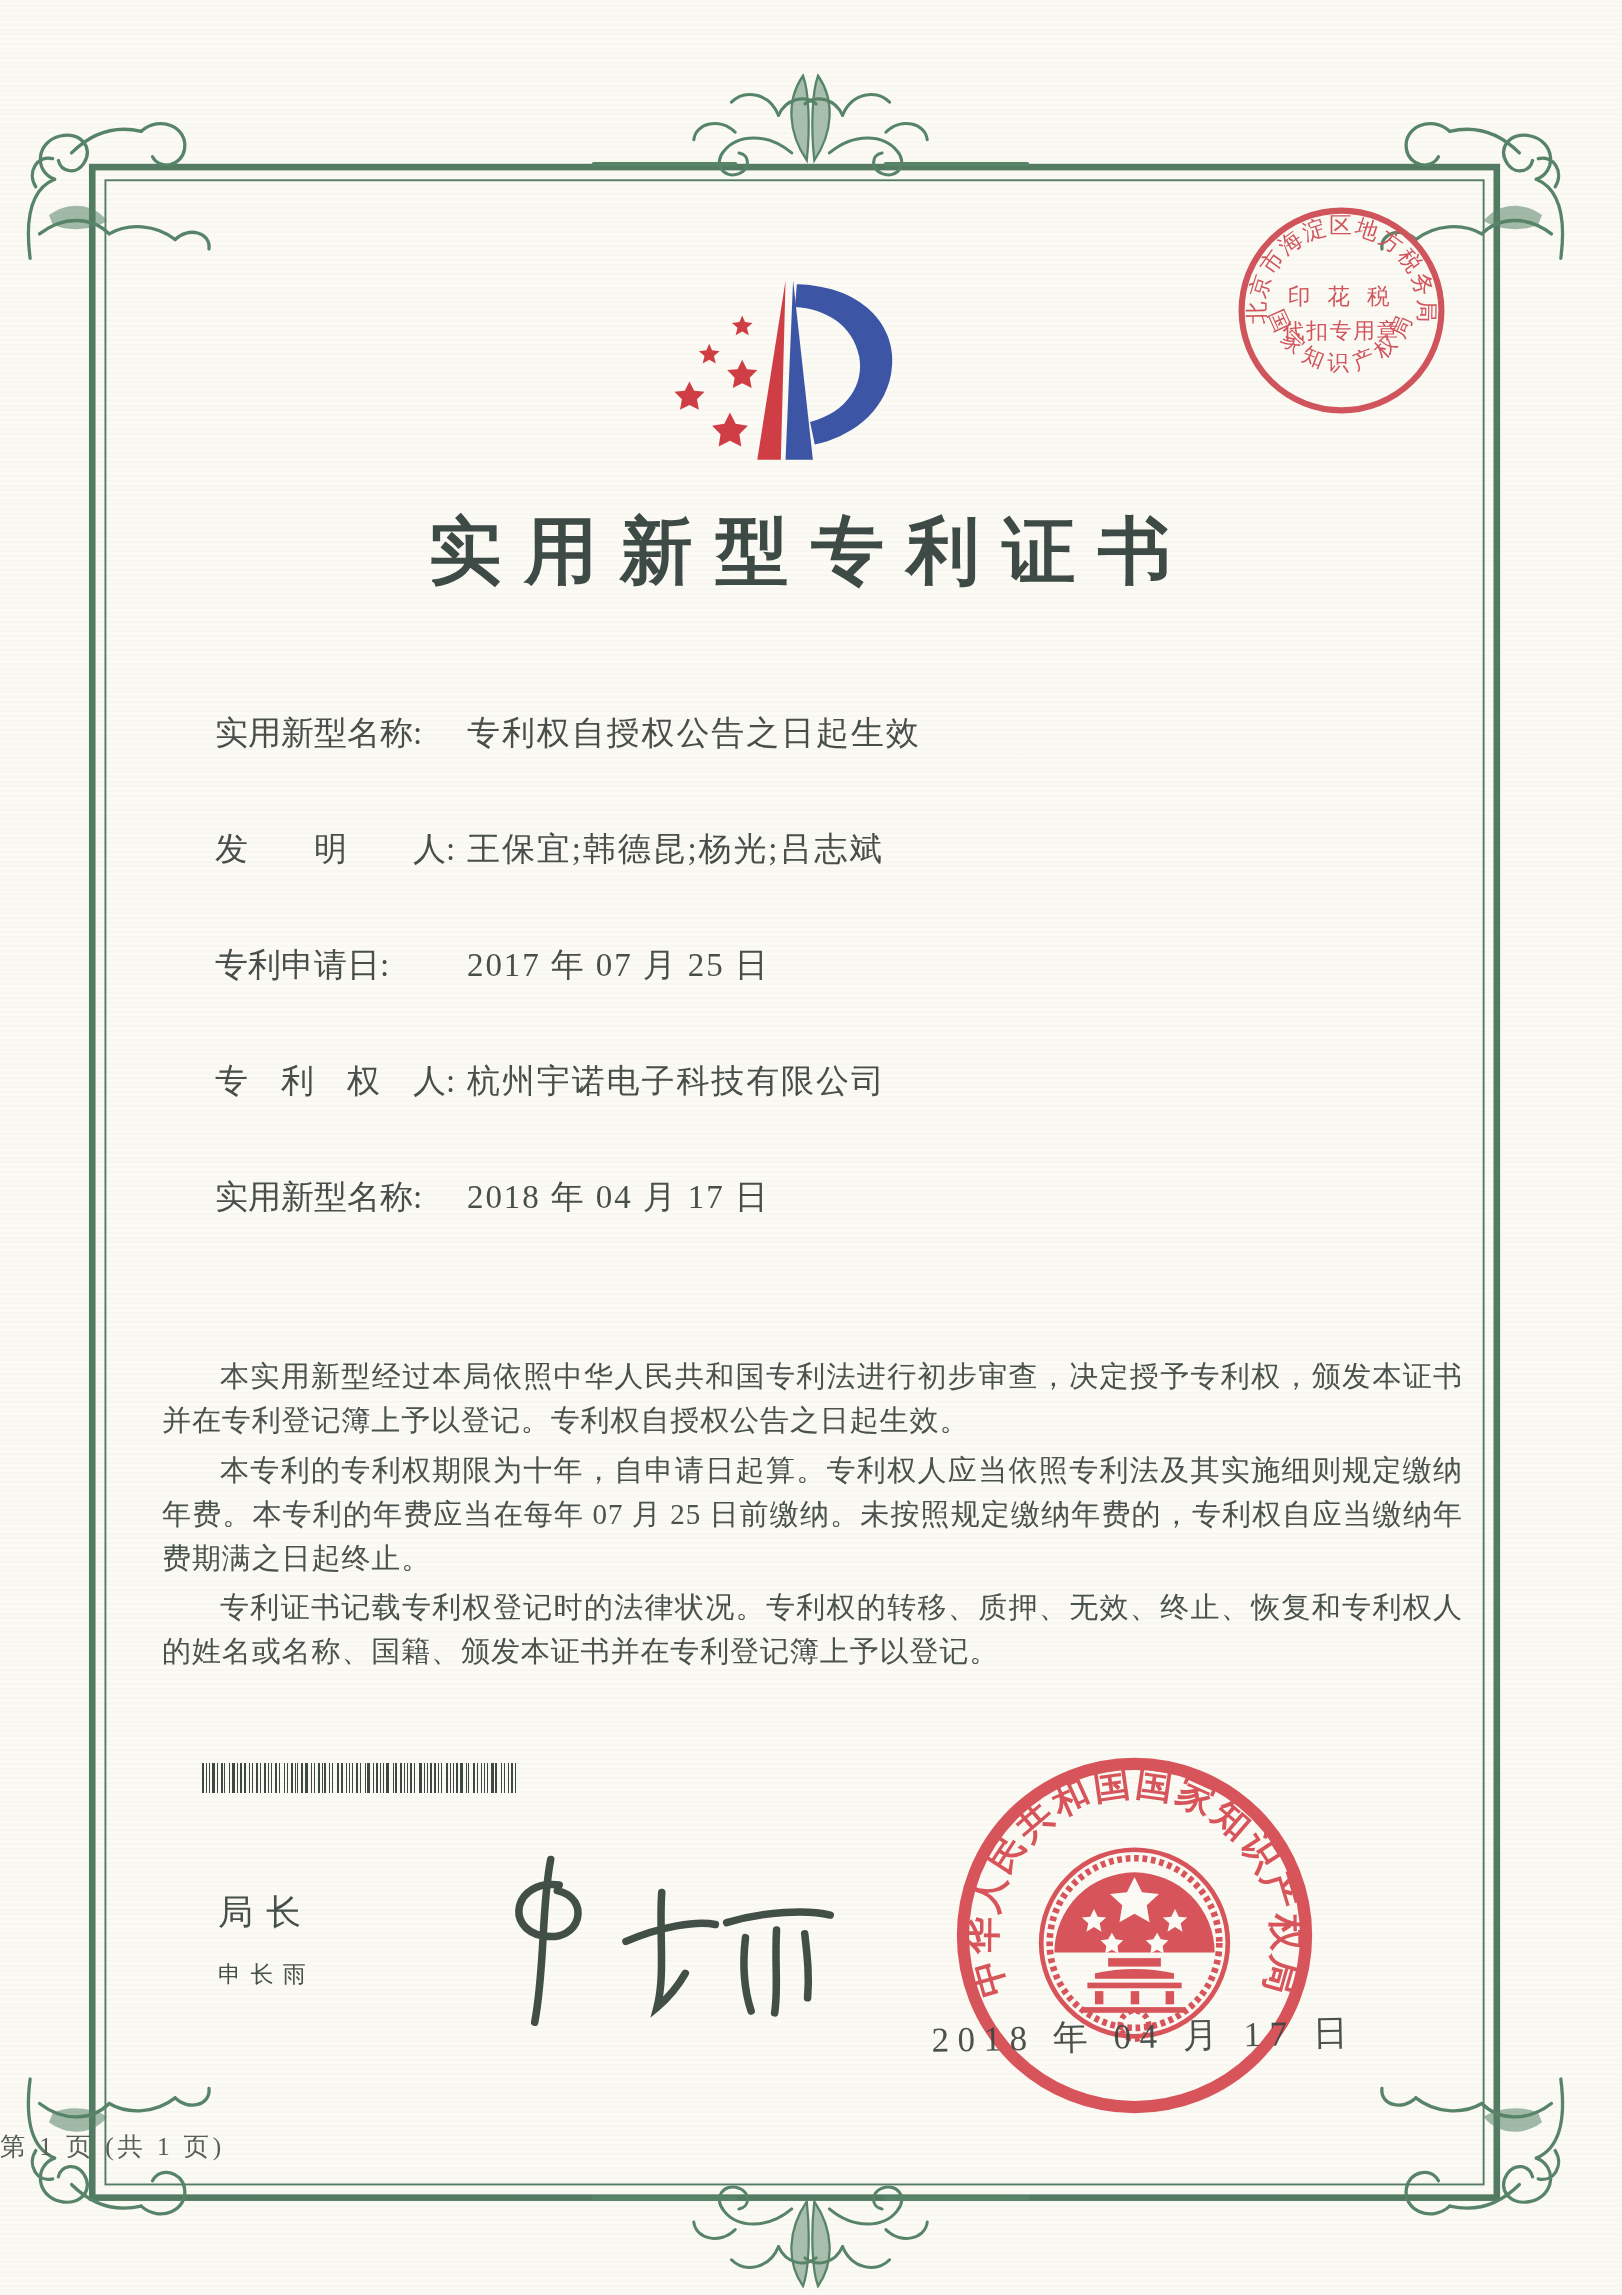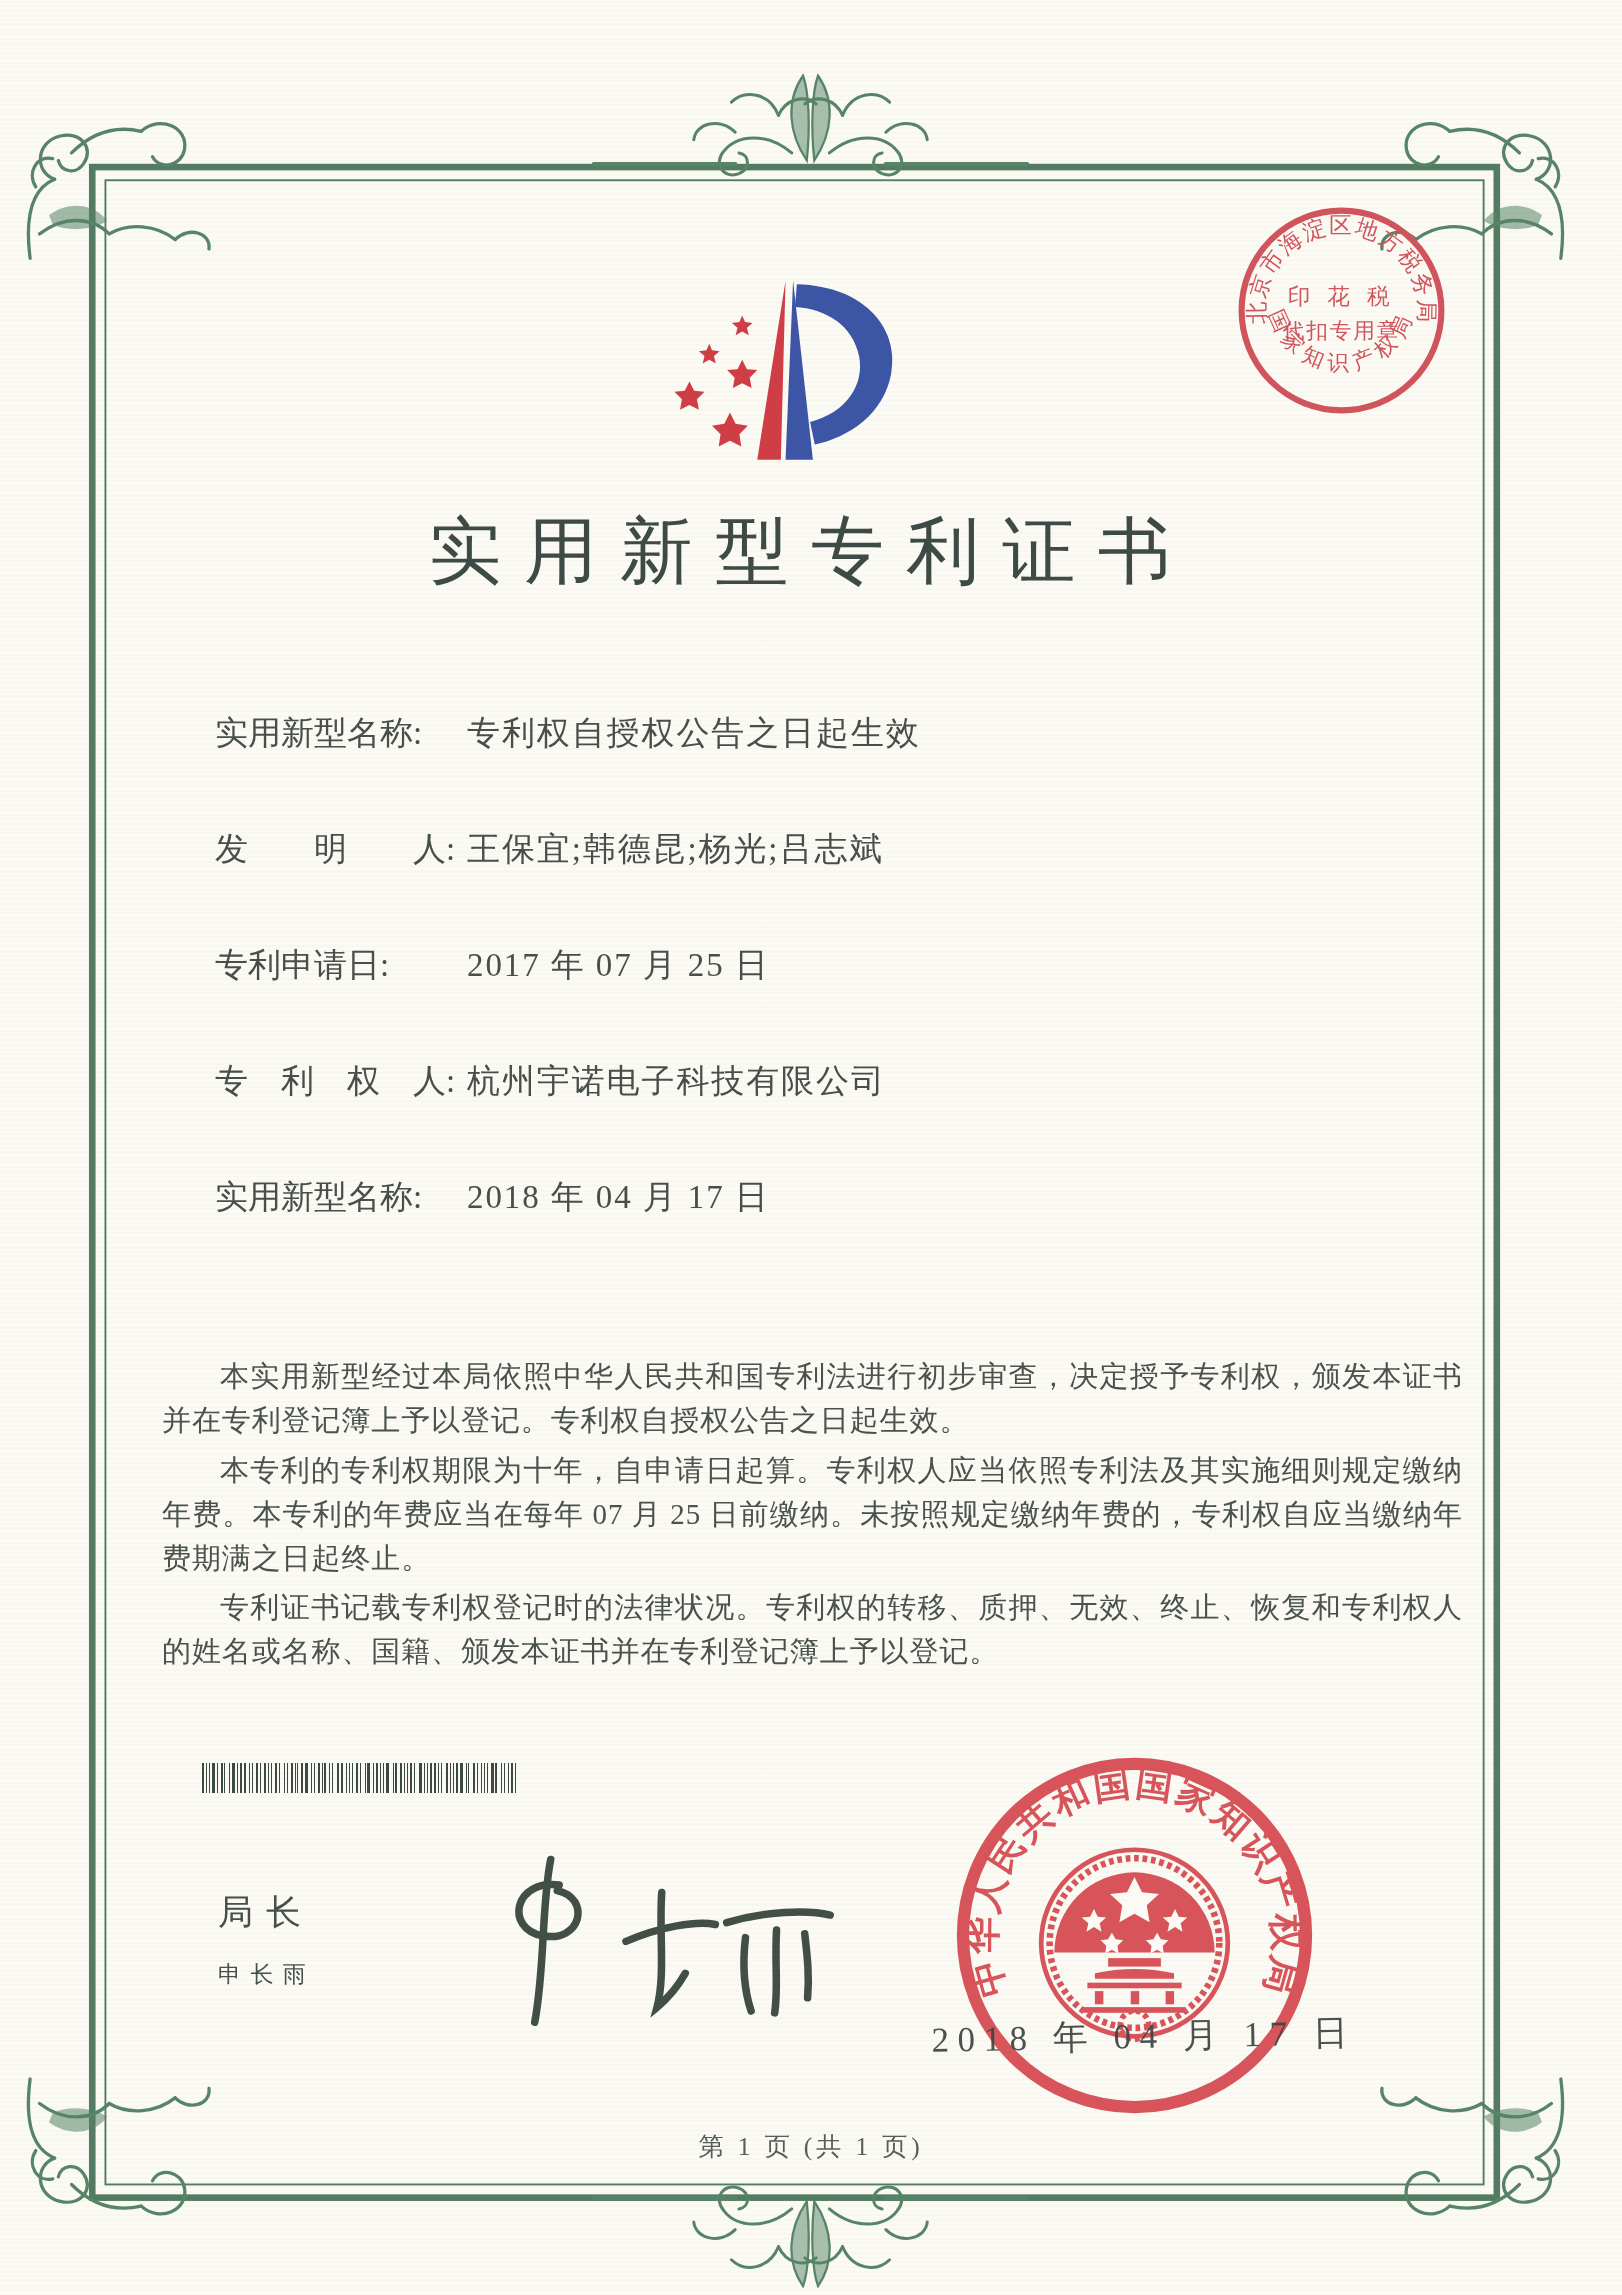--- a/index.html
+++ b/index.html
@@ -7,38 +7,38 @@
     position:relative;width:1622px;height:2296px;overflow:hidden;
     background:#fbfaf4;
     background-image:repeating-linear-gradient(0deg, rgba(210,205,190,.08) 0 1.9px, rgba(255,255,255,0) 1.9px 4.7px);
     font-family:"Liberation Serif","DejaVu Serif",serif;
     color:#49514c;
   }
   .abs{position:absolute;}
   .cert-no{left:149px;top:271px;font-size:31px;letter-spacing:6.6px;color:#505853;}
   .title{
     left:0;right:0;top:503px;margin:0;text-align:center;
-    font-size:73px;font-weight:400;letter-spacing:22.6px;color:#3e4a45;
+    font-size:73px;font-weight:700;letter-spacing:22.6px;color:#3e4a45;
   }
   .fields{left:215px;top:714px;width:1130px;}
   .field-row{height:38px;line-height:38px;margin-bottom:78px;font-size:33px;white-space:nowrap;color:#484f4b;}
   .flabel{display:inline-block;width:252px;}
   .fvalue{letter-spacing:1.9px;}
   .body-text{left:162px;top:1354px;width:1301px;font-size:29px;line-height:44px;color:#4a524d;text-align:justify;}
   .body-text p{margin:0 0 5.6px 0;text-indent:2em;letter-spacing:0.9px;}
   .barcode{left:202px;top:1763px;width:356px;height:30px;display:flex;overflow:hidden;}
   .barcode i{display:block;height:100%;background:#3c4a43;flex:none;}
   .sig-title{left:218px;top:1889px;font-size:35px;letter-spacing:13px;color:#45504a;}
   .sig-name{left:218px;top:1959px;font-size:23px;letter-spacing:9.4px;color:#45504a;}
   .seal-date{
     left:899px;top:2013px;width:490px;text-align:center;
     font-size:35px;letter-spacing:8.5px;color:#3d44 40;color:#3d4440;
     transform:rotate(-1deg);opacity:.92;
   }
-  .footer{left:0;right:0;top:2130px;text-align:center;font-size:25.4px;letter-spacing:3.8px;color:#565e59;}
+  .footer{left:0;right:0;top:2130px;font-size:25.4px;letter-spacing:3.8px;color:#565e59;}
   svg{display:block;}
   .seal-text{font-family:"Liberation Serif","DejaVu Serif",serif;}
 </style>
 </head>
 <body>
 
 <div class="page">
 
   <svg class="abs" style="left:0;top:0" width="1622" height="2296" viewBox="0 0 1723 2438">
     <defs>

